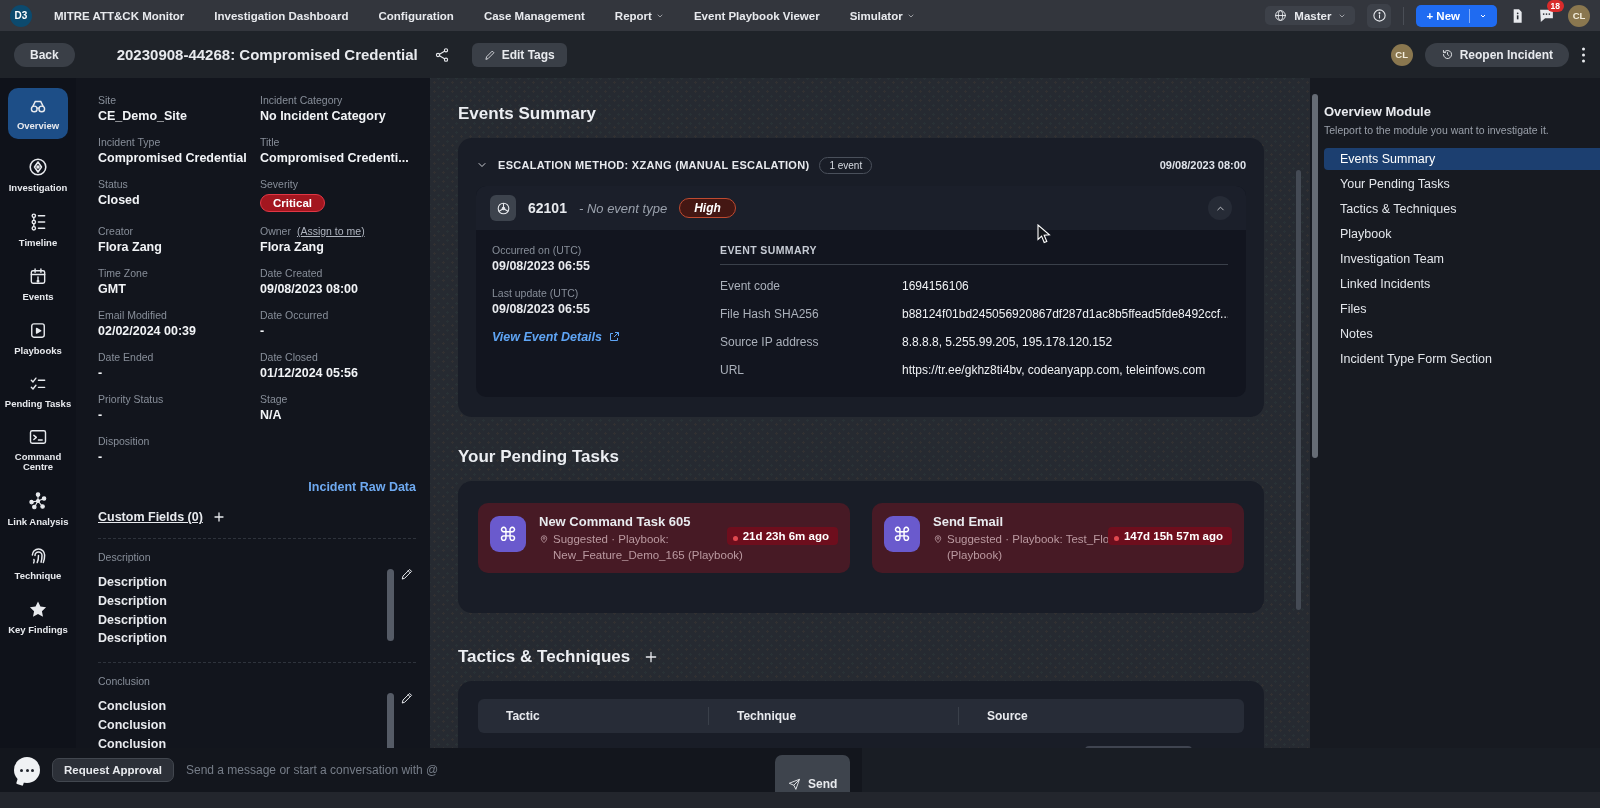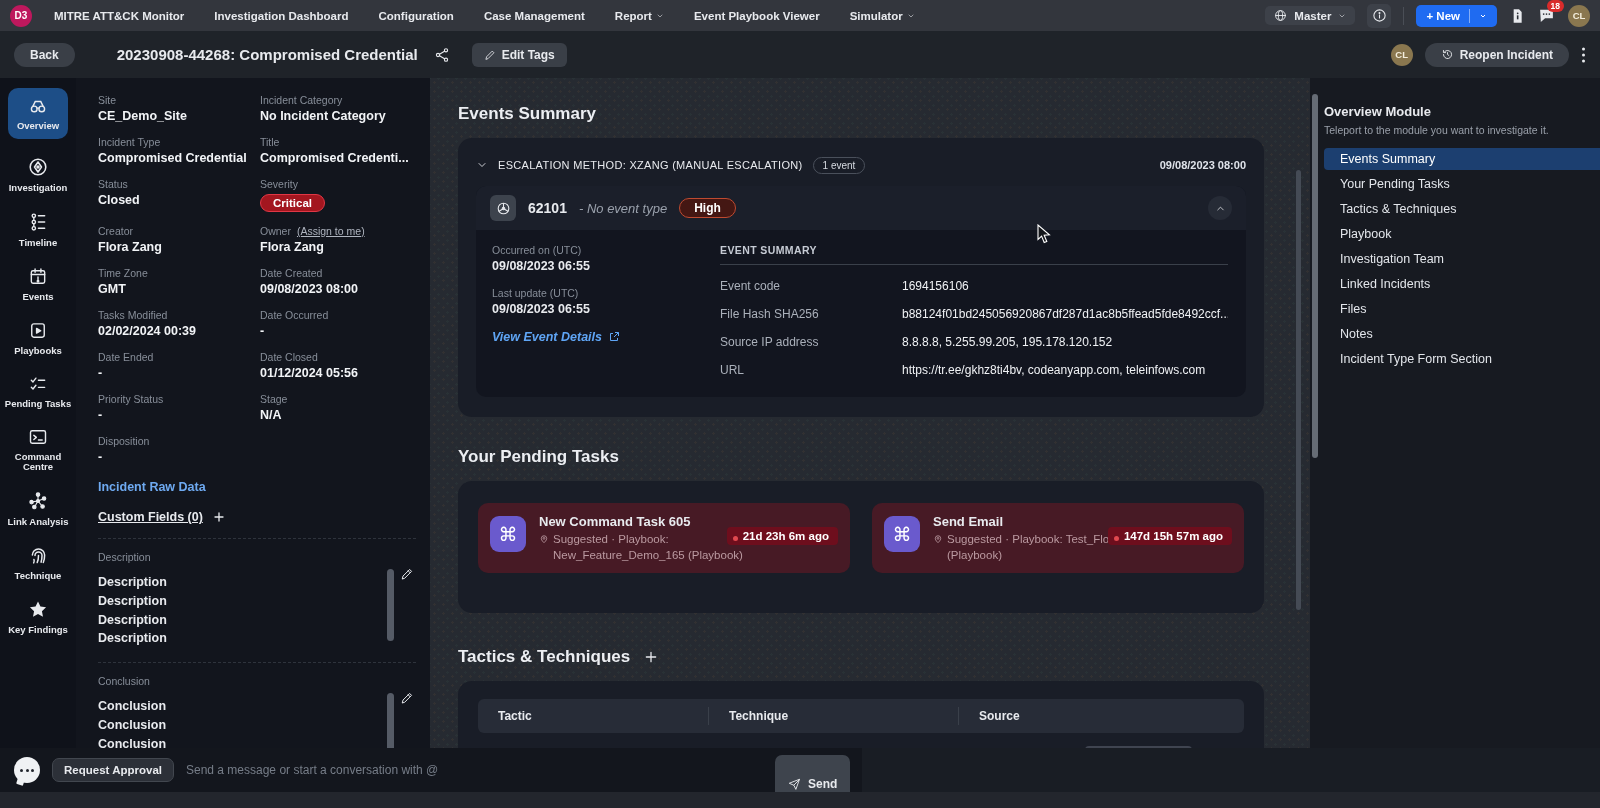--- a/index.html
+++ b/index.html
@@ -4,21 +4,21 @@
 <style>
   * { margin:0; padding:0; box-sizing:border-box; }
   html,body { width:1600px; height:808px; overflow:hidden; background:#262a31;
     font-family:"Liberation Sans", sans-serif; color:#e8eaee; }
   svg { display:block; }
   .ico { stroke:#e8eaee; stroke-width:1.7; fill:none; stroke-linecap:round; stroke-linejoin:round; }
 
   
   .topnav { position:absolute; left:0; top:0; width:1600px; height:31px; background:#33363d;
     display:flex; align-items:center; padding:0 10px; z-index:20; }
-  .brand { width:22px; height:22px; border-radius:50%; background:#be185d; color:#fff; font-weight:bold;
+  .brand { width:22px; height:22px; border-radius:50%; background:#0c4a6e; color:#fff; font-weight:bold;
     font-size:10px; display:flex; align-items:center; justify-content:center; margin-right:22px; }
   .navitems { display:flex; align-items:center; gap:30px; font-size:11.5px; font-weight:bold; }
   .navitem { display:flex; align-items:center; gap:4px; white-space:nowrap; cursor:default; }
   .caret { width:8px; height:8px; }
   .topright { margin-left:auto; display:flex; align-items:center; gap:12px; }
   .envbtn { display:flex; align-items:center; gap:7px; background:#3d4149; border-radius:5px;
     padding:3px 9px; font-size:11.5px; font-weight:bold; }
   .squarebtn { width:24px; height:24px; border-radius:5px; background:#3d4149; display:flex;
     align-items:center; justify-content:center; }
   .vdiv { width:1px; height:18px; background:#4a4e56; }
@@ -50,51 +50,51 @@
 
   
   .details { position:absolute; left:76px; top:78px; width:354px; height:670px; background:#12151d;
     padding:16px 14px 0 22px; overflow:hidden; z-index:9; }
   .fgrid { display:grid; grid-template-columns:158px 1fr; column-gap:4px; row-gap:13px; }
   .fl { font-size:10.5px; color:#878e99; margin-bottom:3px; }
   .fv { font-size:12.5px; font-weight:bold; color:#f2f4f7; white-space:nowrap; overflow:hidden; }
   .assign { color:#aeb4bf; text-decoration:underline; font-size:10.5px; margin-left:6px; }
   .critpill { display:inline-block; background:#a3161f; border:1.5px solid #e03745; border-radius:11px;
     padding:2px 12px; font-size:11.5px; font-weight:bold; color:#fff; }
-  .rawlink { color:#6ea9f0; font-size:12.5px; font-weight:bold; margin-top:16px; }
+  .rawlink { color:#6ea9f0; font-size:12.5px; font-weight:bold; margin-top:16px;text-align:right; }
   .customrow { display:flex; align-items:center; gap:10px; margin-top:16px; font-size:12.5px; font-weight:bold;text-decoration:underline; }
   .ddiv { border-top:1px dashed #2e333c; margin:14px 0 12px; }
   .blocklabel { font-size:10.5px; color:#878e99; }
   .blocklines { margin-top:10px; font-size:12.5px; font-weight:bold; line-height:1.5; }
   .blockwrap { position:relative; padding-right:36px; }
   .vscroll { position:absolute; right:22px; top:18px; width:7px; height:72px; border-radius:4px; background:#555b66; }
   .editpen { position:absolute; right:2px; top:16px; }
 
   
   .main { position:absolute; left:430px; top:78px; width:880px; height:670px; padding:26px 0 0 28px;
     background:#262a31;
     background-image:radial-gradient(rgba(227,152,70,.06) 1px, transparent 1.4px),
       radial-gradient(rgba(120,215,160,.045) 1px, transparent 1.4px);
     background-size:9px 9px; background-position:0 0, 4px 5px; z-index:5; }
   .h1 { font-size:17px; font-weight:bold; color:#eceef2; }
   .card { width:806px; background:#191d27; border-radius:14px; }
   .card1 { margin-top:14px; padding:12px 18px 20px; }
   .eschead { display:flex; align-items:center; gap:10px; height:30px; }
-  .esctitle { font-size:11px; font-weight:normal; letter-spacing:.3px; }
+  .esctitle { font-size:11px; font-weight:bold; letter-spacing:.3px; }
   .escpill { border:1px solid #4a505b; border-radius:10px; padding:2px 9px; font-size:10px; color:#d6dae1; }
   .escdate { margin-left:auto; font-size:11px; font-weight:bold; color:#dfe3ea; }
   .eventbox { background:#12151f; border-radius:10px; margin-top:6px; padding-bottom:20px; }
   .evhead { display:flex; align-items:center; gap:12px; padding:9px 14px; background:#1b1f2a;
     border-radius:10px 10px 0 0; }
   .evicon { width:26px; height:26px; border-radius:6px; background:#3d434d; display:flex;
     align-items:center; justify-content:center; }
   .evid { font-size:14px; font-weight:bold; }
   .evtype { font-size:13px; font-style:italic; color:#9aa1ac; }
   .highpill { background:#441713; border:1.5px solid #bf4a30; border-radius:12px; padding:2px 14px;
-    font-size:12px; font-weight:bold; color:#fff; }
+    font-size:12px; font-weight:bold; color:#fff;font-style:italic; }
   .evcollapse { margin-left:auto; width:24px; height:24px; border-radius:50%; background:#262b36;
     display:flex; align-items:center; justify-content:center; }
   .evbody { display:flex; padding:14px 18px 0 16px; }
   .evleft { width:228px; flex:none; }
   .evlbl { font-size:10.5px; color:#878e99; margin-bottom:3px; }
   .evval { font-size:12.5px; font-weight:bold; margin-bottom:14px; }
   .viewlink { display:flex; align-items:center; gap:6px; color:#5fa5f5; font-size:12.5px;
     font-weight:bold; margin-top:12px;font-style:italic; }
   .evright { flex:1; }
   .sumtitle { font-size:10.5px; font-weight:bold; letter-spacing:.4px; color:#c6cbd4; }
@@ -114,21 +114,21 @@
     display:flex; gap:4px; }
   .tage { position:absolute; right:12px; top:24px; background:#6e0e1d; border-radius:4px;
     padding:3px 9px 3px 16px; font-size:11.5px; font-weight:bold; color:#fff; }
   .tage::before { content:""; position:absolute; left:6px; top:9px; width:5px; height:5px;
     border-radius:50%; background:#e0484f; }
 
   .h1c { margin-top:34px; display:flex; align-items:center; gap:14px; }
   .card3 { margin-top:14px; height:76px; padding:18px 20px 0; border-radius:14px 14px 0 0; }
   .thead { background:#272c37; border-radius:6px; height:34px; display:grid;
     grid-template-columns:230px 250px 1fr; align-items:center; }
-  .th { font-size:12px; font-weight:bold; padding-left:20px; }
+  .th { font-size:12px; font-weight:bold; padding-left:28px; }
   .th + .th { border-left:1px solid #3a404a; height:18px; line-height:18px; }
 
   .mainscroll { position:absolute; left:1296px; top:170px; width:5px; height:440px; border-radius:3px;
     background:#454b55; z-index:6; }
   .partialbox { position:absolute; left:1085px; top:746px; width:107px; height:13px;
     background:#3f4450; border-radius:4px 4px 0 0; z-index:6; }
 
   
   .rightpanel { position:absolute; left:1310px; top:78px; width:324px; height:714px; background:#171a21;
     padding:26px 14px 0 14px; z-index:8; }
@@ -389,21 +389,21 @@
       </div>
     <div>
         <div class="fl">Time Zone</div>
         <div class="fv">GMT</div>
       </div>
     <div>
         <div class="fl">Date Created</div>
         <div class="fv">09/08/2023 08:00</div>
       </div>
     <div>
-        <div class="fl">Tasks Modified</div>
+        <div class="fl">Email Modified</div>
         <div class="fv">02/02/2024 00:39</div>
       </div>
     <div>
         <div class="fl">Date Occurred</div>
         <div class="fv">-</div>
       </div>
     <div>
         <div class="fl">Date Ended</div>
         <div class="fv">-</div>
       </div>

